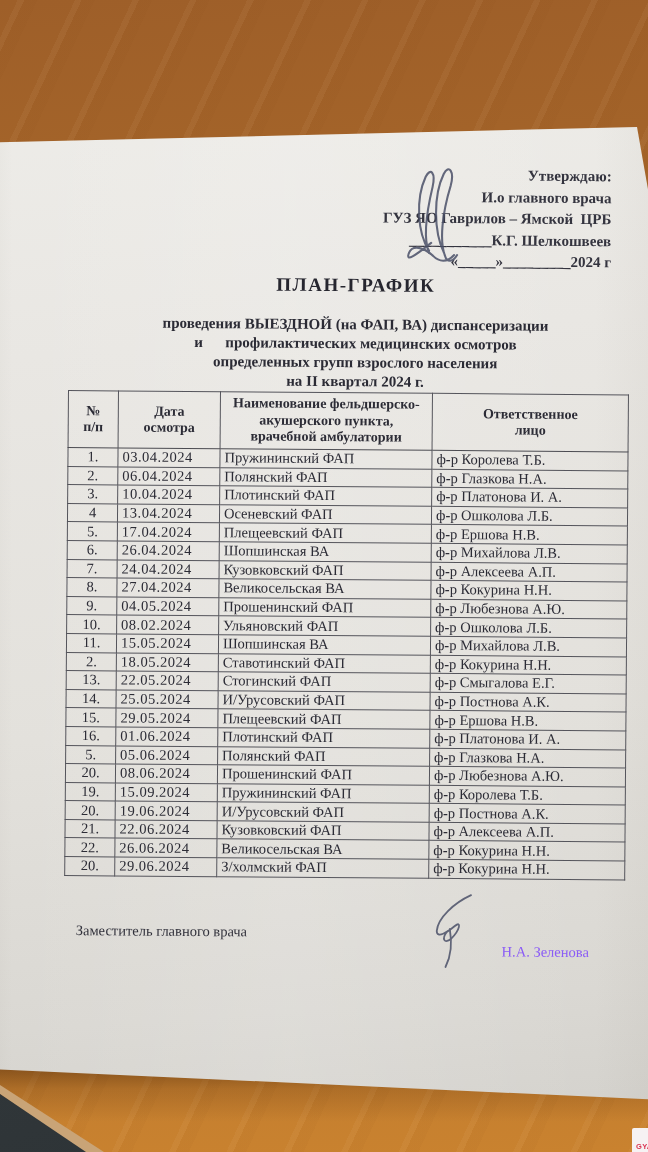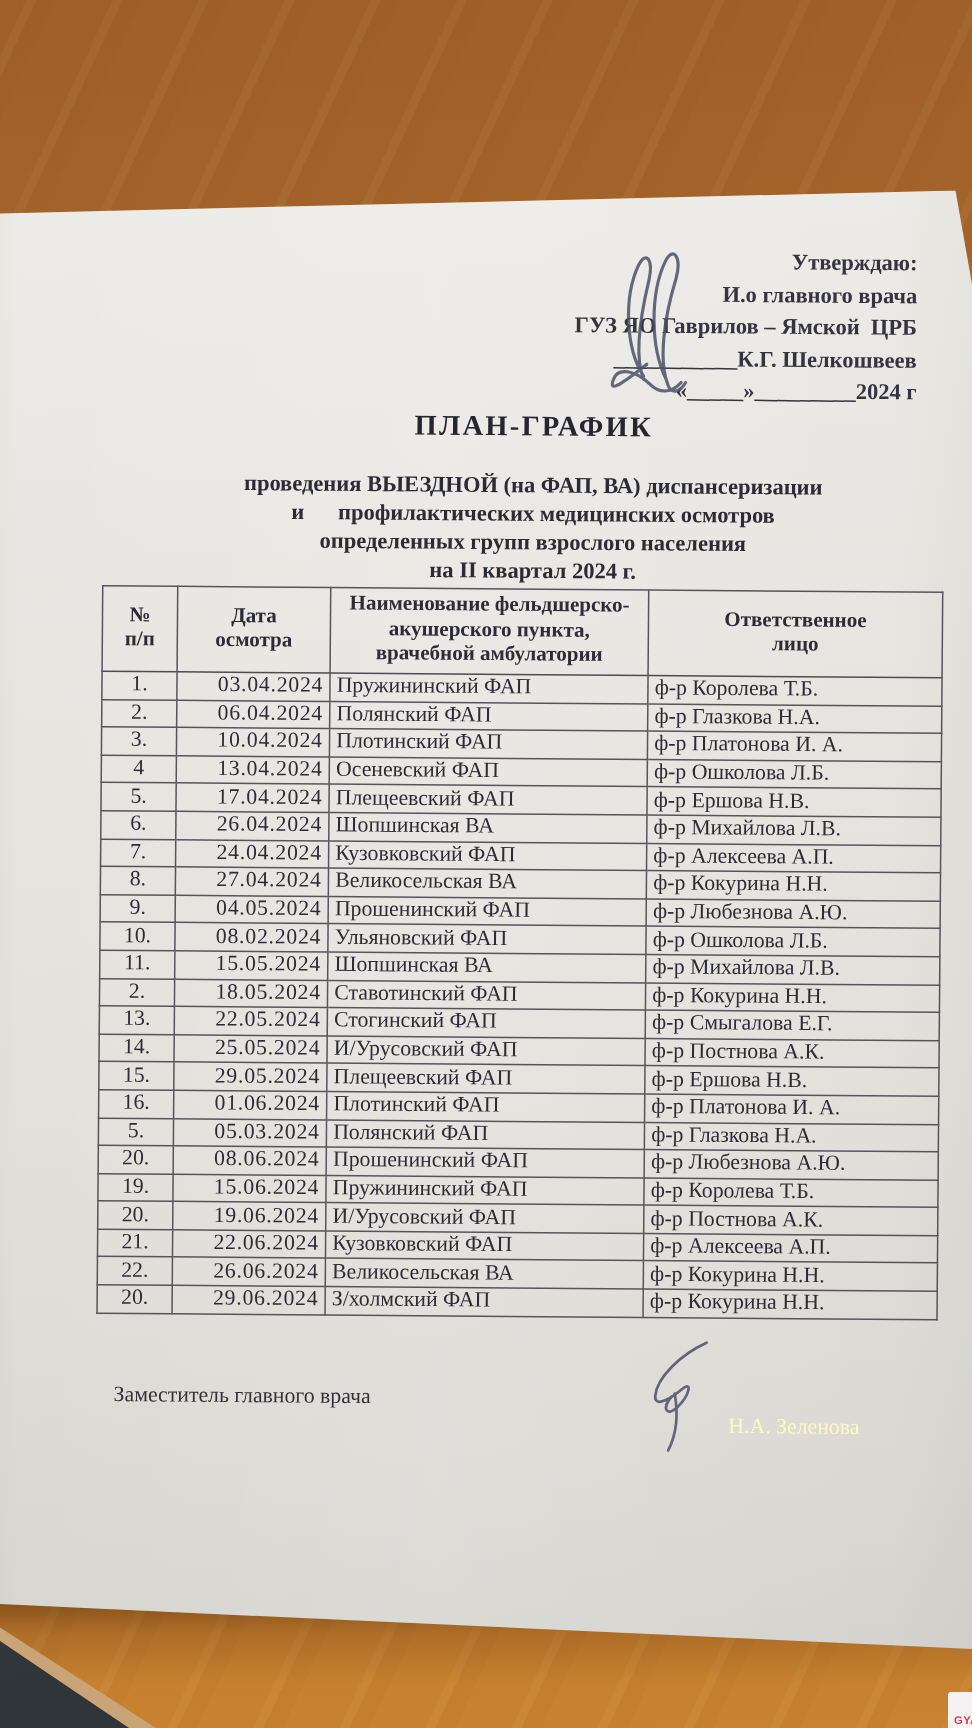--- a/index.html
+++ b/index.html
@@ -62,26 +62,26 @@
   table.plan col.c1{width:50px;} table.plan col.c2{width:102px;}
   table.plan col.c3{width:212px;} table.plan col.c4{width:196px;}
   table.plan th,table.plan td{border:1px solid #55555c;padding:0 4px;
     overflow:hidden;}
   table.plan th{font-weight:bold;font-size:14px;line-height:16.5px;
     text-align:center;vertical-align:middle;height:56px;white-space:pre-line;
     border-bottom:1.5px solid #4c4c52;}
   table.plan{border:1.6px solid #4c4c52;}
   table.plan td{height:17.6px;line-height:17px;white-space:nowrap;}
   td.cnum{text-align:center;}
-  td.cdate{text-align:right;letter-spacing:0.5px;margin-left:24px;}
+  td.cdate{text-align:left;letter-spacing:0.5px;margin-left:24px;}
   td.cfac{text-align:left;padding-left:9px;}
   td.cper{text-align:left;padding-left:7px;}
 
   .footer-left{position:absolute;left:80px;top:922px;font-size:14.5px;color:#32323c;}
-  .footer-right{position:absolute;left:490px;top:940px;font-size:14.5px;color:#fef9c3;text-align:center;}
+  .footer-right{position:absolute;left:506px;top:940px;font-size:14.5px;color:#8b5cf6;text-align:center;}
 
   
   .watermark{position:absolute;left:604px;top:1128px;
     background:#f6f2f3;border-radius:2px;padding:15px 4px;
     font-family:"Liberation Sans", sans-serif;font-size:7.5px;font-weight:bold;
     color:#d93653;letter-spacing:0.3px;line-height:1;margin-left:28px;}
 </style>
 </head>
 <body>
 
@@ -233,33 +233,33 @@
             <td class="cper">ф-р Ершова Н.В.</td>
           </tr>
           <tr>
             <td class="cnum">16.</td>
             <td class="cdate">01.06.2024</td>
             <td class="cfac">Плотинский ФАП</td>
             <td class="cper">ф-р Платонова И. А.</td>
           </tr>
           <tr>
             <td class="cnum">5.</td>
-            <td class="cdate">05.03.2024</td>
+            <td class="cdate">05.06.2024</td>
             <td class="cfac">Полянский ФАП</td>
             <td class="cper">ф-р Глазкова Н.А.</td>
           </tr>
           <tr>
             <td class="cnum">20.</td>
             <td class="cdate">08.06.2024</td>
             <td class="cfac">Прошенинский ФАП</td>
             <td class="cper">ф-р Любезнова А.Ю.</td>
           </tr>
           <tr>
             <td class="cnum">19.</td>
-            <td class="cdate">15.06.2024</td>
+            <td class="cdate">15.09.2024</td>
             <td class="cfac">Пружининский ФАП</td>
             <td class="cper">ф-р Королева Т.Б.</td>
           </tr>
           <tr>
             <td class="cnum">20.</td>
             <td class="cdate">19.06.2024</td>
             <td class="cfac">И/Урусовский ФАП</td>
             <td class="cper">ф-р Постнова А.К.</td>
           </tr>
           <tr>

